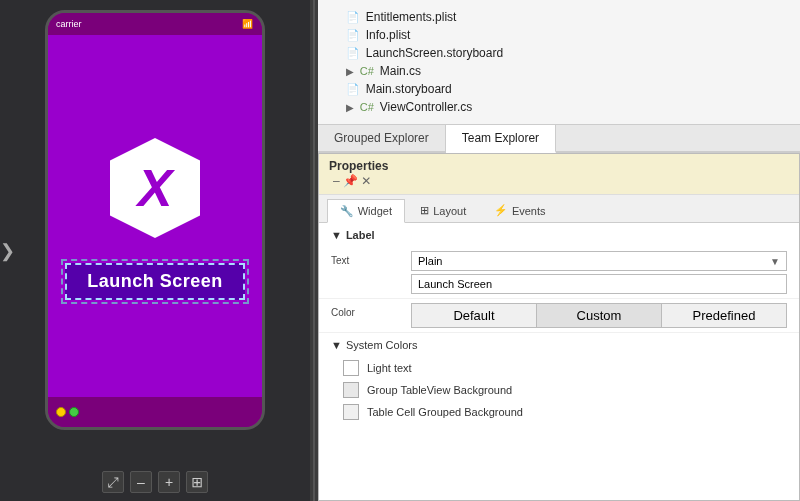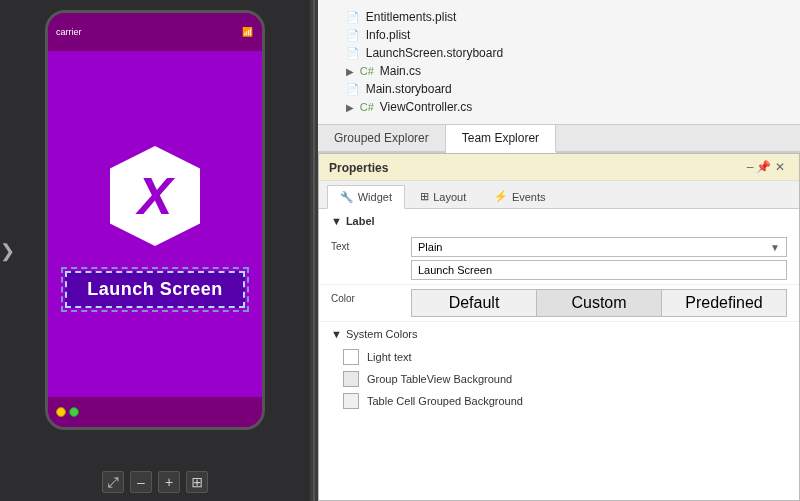--- a/index.html
+++ b/index.html
@@ -33,21 +33,21 @@
       background: #8b008b;
       border-radius: 20px;
       border: 3px solid #555;
       overflow: hidden;
       position: relative;
       display: flex;
       flex-direction: column;
     }
 
     .phone-status-bar {
-      height: 38px;
+      height: 22px;
       background: #7a007a;
       display: flex;
       align-items: center;
       justify-content: space-between;
       padding: 0 8px;
       font-size: 9px;
       color: white;
     }
 
     .phone-content {
@@ -246,23 +246,24 @@
       flex: 1;
       display: flex;
       flex-direction: column;
       overflow: hidden;
     }
 
     .properties-header {
       background: #f5f0d0;
       padding: 5px 10px;
       display: flex;
-      align-items: flex-end;
+      align-items: flex-start;
       justify-content: space-between;
       border-bottom: 1px solid #ddd;
+      flex-direction: column;
     }
 
     .properties-title {
       font-size: 12px;
       font-weight: 600;
       color: #333;
     }
 
     .properties-controls {
       display: flex;
@@ -381,21 +382,21 @@
     .color-buttons {
       display: flex;
       gap: 0;
     }
 
     .color-btn {
       flex: 1;
       padding: 4px 8px;
       border: 1px solid #bbb;
       background: #f0f0f0;
-      font-size: 16px;
+      font-size: 13px;
       text-align: center;
       cursor: pointer;
     }
 
     .color-btn:not(:last-child) {
       border-right: none;
     }
 
     .color-btn.active {
       background: #e0e0e0;

